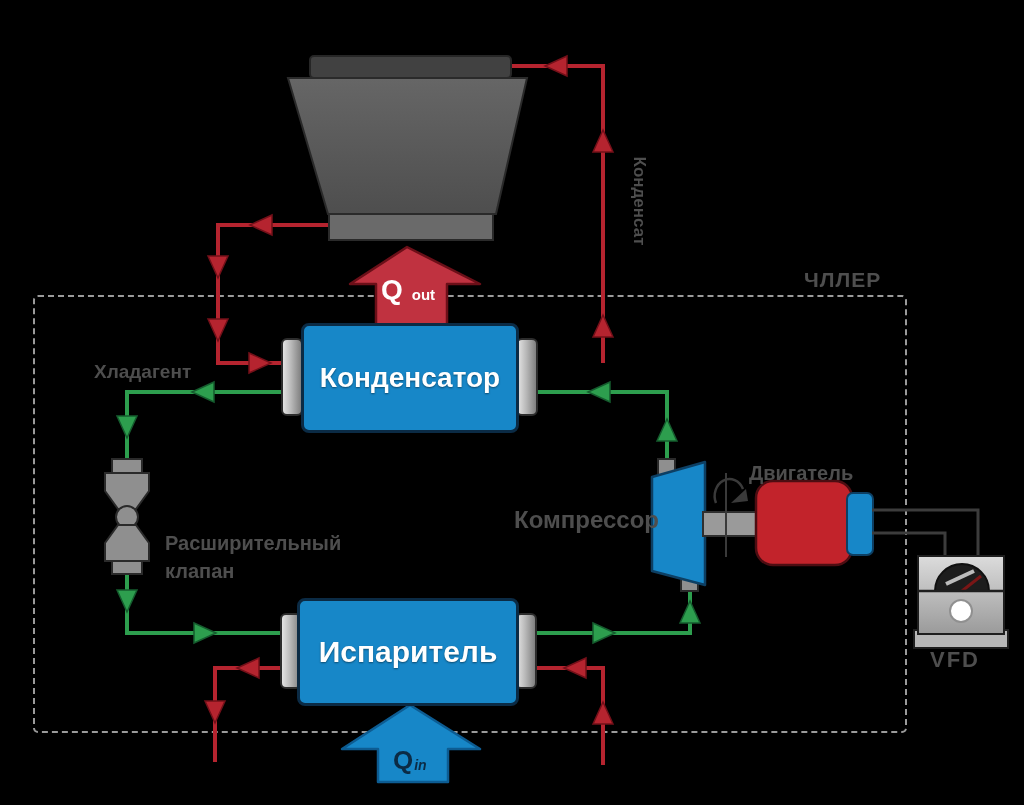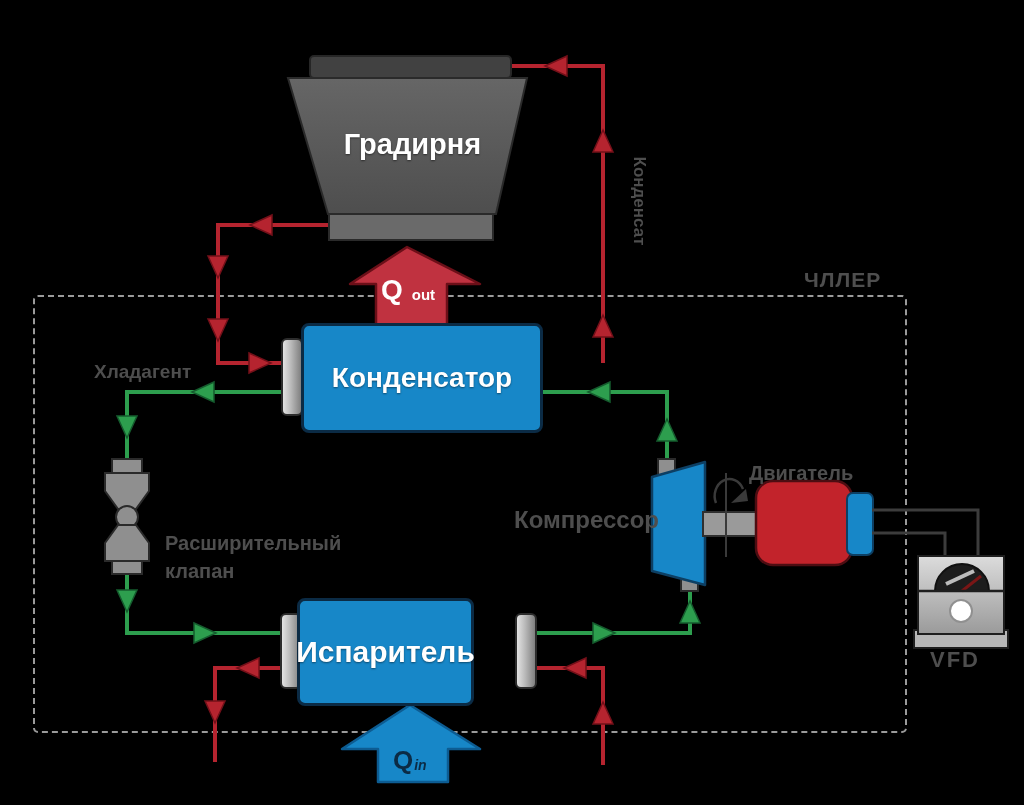--- a/index.html
+++ b/index.html
@@ -19,22 +19,22 @@
     border:2px solid #2c2c2c;border-radius:6px;box-sizing:border-box;
   }
   .vessel{
     position:absolute;z-index:4;box-sizing:border-box;
     background:var(--equipment-blue,#1787c8);
     border:3px solid #0b2b45;border-radius:8px;
     display:flex;align-items:center;justify-content:center;
     color:#fff;font-weight:bold;
     text-shadow:0 1px 2px rgba(0,0,0,.45);
   }
-  #condenser-box{left:301px;top:323px;width:242px;height:110px;font-size:28px;}
-  #evaporator-box{left:297px;top:598px;width:177px;height:108px;font-size:30px;}
+  #condenser-box{left:301px;top:323px;width:218px;height:110px;font-size:28px;}
+  #evaporator-box{left:297px;top:598px;width:222px;height:108px;font-size:30px;}
   .lbl{position:absolute;z-index:5;color:var(--label-gray,#4e4e4e);font-weight:bold;white-space:nowrap;}
   #tower-label{left:310px;top:128px;width:205px;text-align:center;color:#fff;font-size:29px;z-index:5;
     text-shadow:0 1px 2px rgba(0,0,0,.5);}
   #refrigerant-label{left:94px;top:361px;font-size:19px;}
   #valve-label{left:165px;top:529px;font-size:20px;line-height:28px;}
   #compressor-label{left:514px;top:506px;font-size:24px;}
   #motor-label{left:749px;top:436px;font-size:20px;margin-top:26px;}
   #chiller-label{left:804px;top:268px;font-size:21px;letter-spacing:1px;}
   #vfd-label{left:930px;top:647px;font-size:22px;letter-spacing:2px;}
   #condensate-label{left:587px;top:191px;width:104px;text-align:center;font-size:17px;
@@ -156,21 +156,20 @@
   <div class="cap" style="left:280px;top:613px;width:22px;height:76px;"></div>
   <div class="cap" style="left:515px;top:613px;width:22px;height:76px;"></div>
 
   <div class="vessel" id="condenser-box">
     <span>Конденсатор</span>
   </div>
   <div class="vessel" id="evaporator-box">
     <span>Испаритель</span>
   </div>
 
-  <div class="lbl" id="tower-label">Градирня</div>
 
   <div class="qlabel" id="qout-label">
     <span class="q">Q</span>
     <span class="sub">out</span>
   </div>
   <div class="qlabel" id="qin-label">
     <span class="q">Q</span>
     <span class="sub">in</span>
   </div>
 

